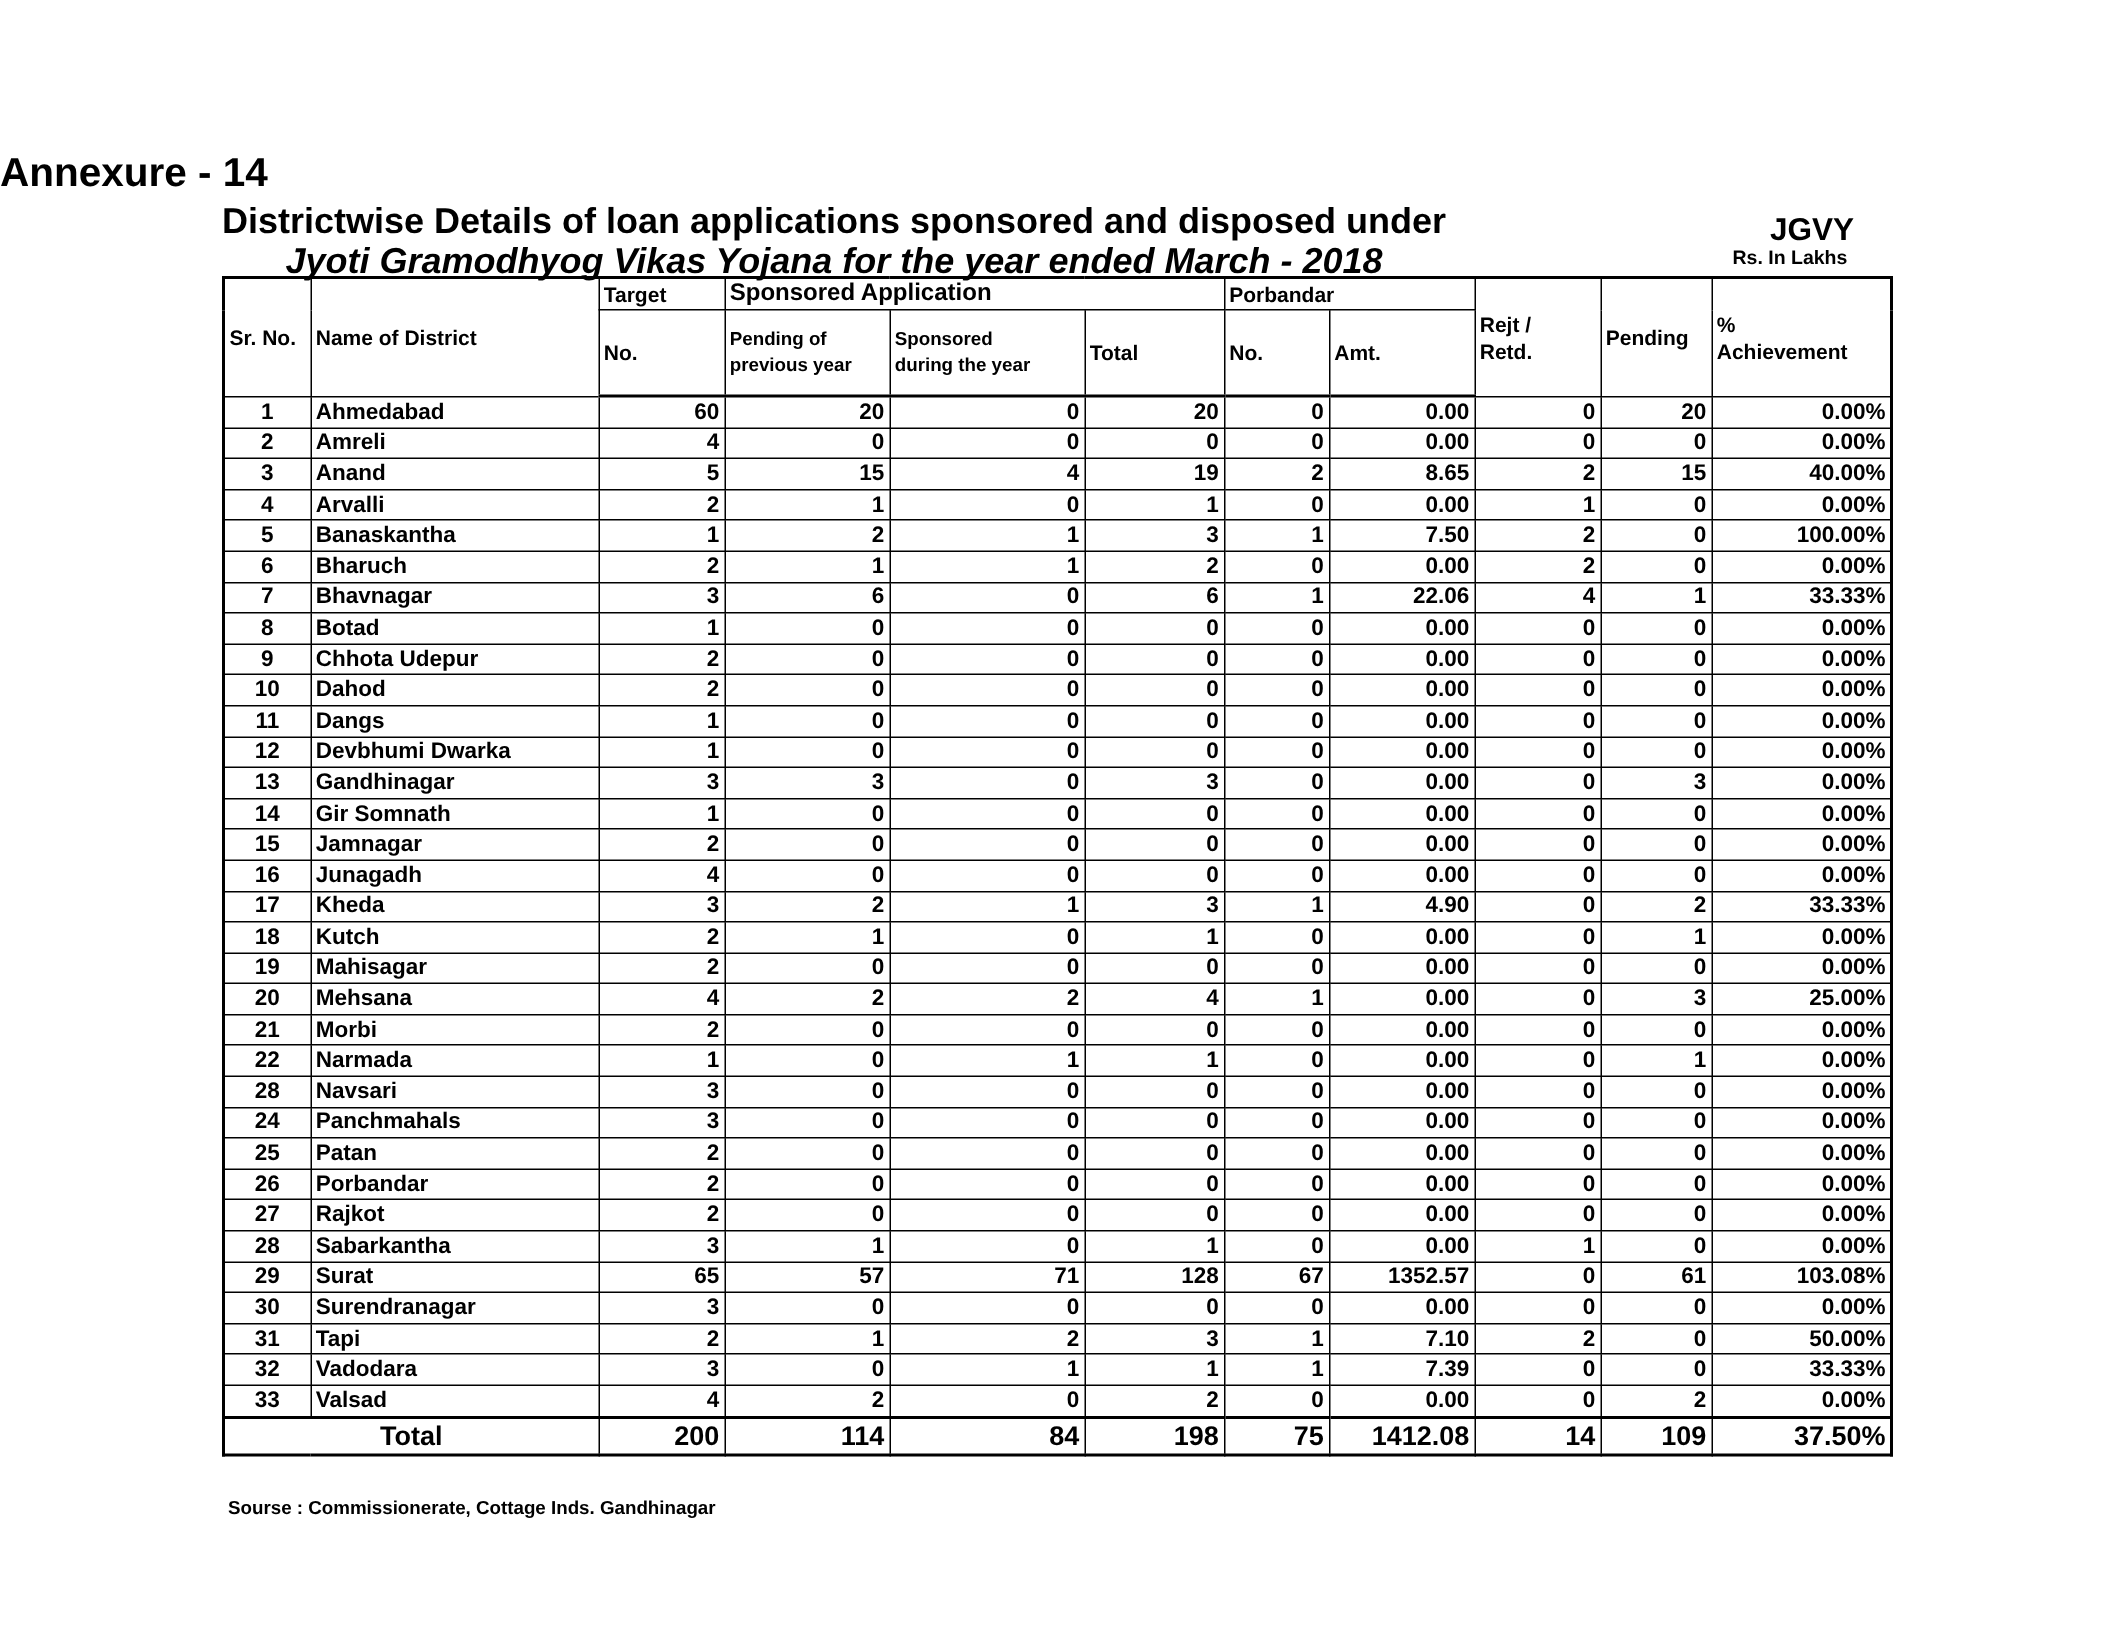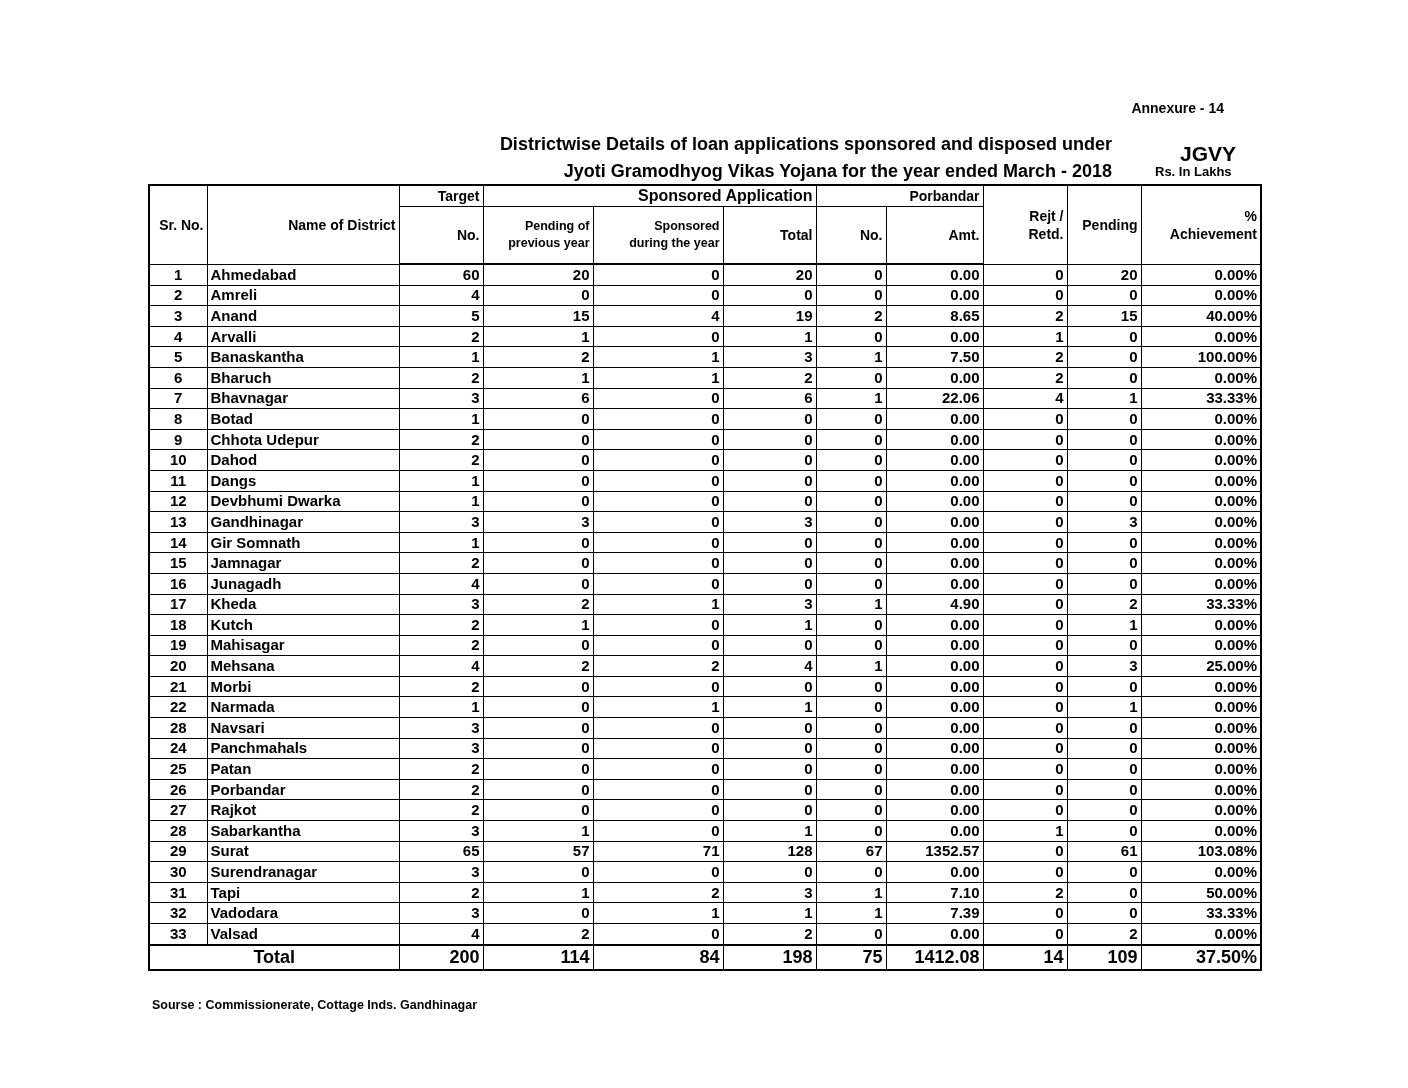--- a/index.html
+++ b/index.html
@@ -1,25 +1,25 @@
 <!DOCTYPE html>
 <html><head>
 <meta charset="utf-8">
 <style>
   html, body { margin:0; padding:0; background:#fff; }
   body { width:1408px; height:1088px; position:relative; font-family:"Liberation Sans", sans-serif; color:#000; font-weight:bold; }
-  .title { position:absolute; left:0; width:1224px; top:100px; text-align:right; font-size:14px; }
+  .title { position:absolute; left:0; width:1224px; top:100px; text-align:left; font-size:27px; }
   .code { position:absolute; right:172px; top:100px; font-size:21px;margin-top:42px; }
-  .sub { position:absolute; left:0; width:1112px; text-align:right; font-size:18px; }
+  .sub { position:absolute; left:0; width:1112px; text-align:center; font-size:24px; }
   .sub1 { top:134px; }
-  .sub2 { top:161px; }
+  .sub2 { top:161px;font-style:italic; }
   .units { position:absolute; left:1155px; top:164px; font-size:13px; }
   table { position:absolute; left:148px; top:184px; border-collapse:collapse; table-layout:fixed; font-size:15px; border:2.5px solid #000; }
   td, th { border:1.5px solid #000; padding:0 3px; height:19.6px; line-height:18px; white-space:nowrap; overflow:hidden; }
-  th { font-size:14px; font-weight:bold; text-align:right; }
+  th { font-size:14px; font-weight:bold; text-align:left; }
   th.small { font-size:12.5px; line-height:17px;margin-left:16px; }
   thead tr.h1 th { height:20px; }
   thead tr.h2 th { height:56px; }
   thead tr:last-child th { border-bottom:2.5px solid #000; }
   td.c { text-align:center; }
   td.l { text-align:left; }
   td.r { text-align:right; }
   tr.total td { font-size:18px; height:23px; border-top:2.5px solid #000; }
   .source { position:absolute; left:152px; top:998px; font-size:12.5px; }
 </style>

